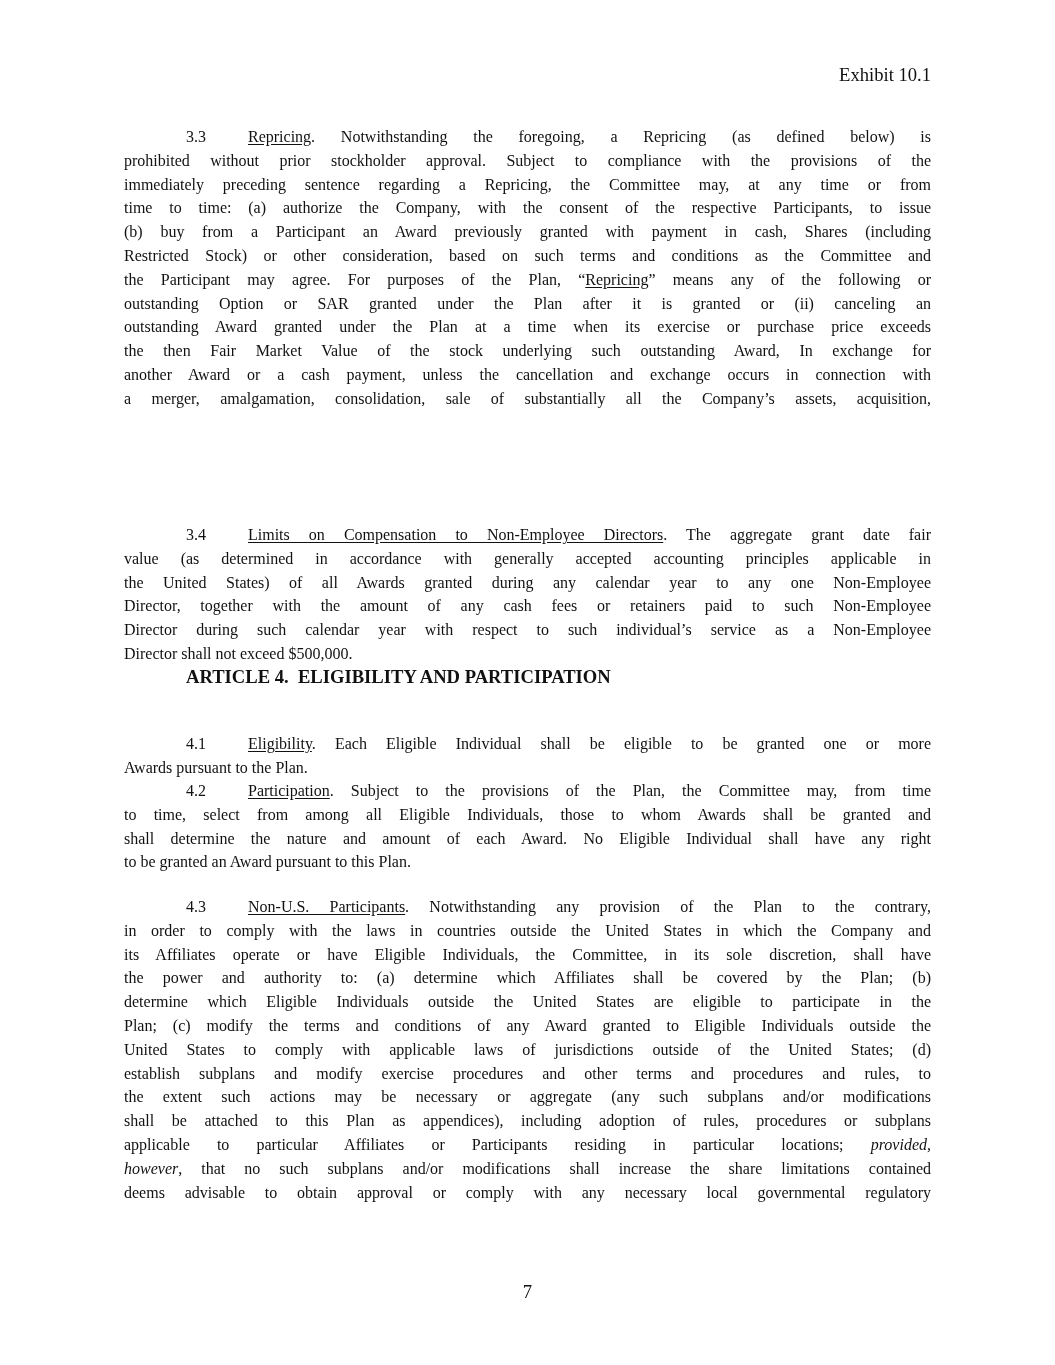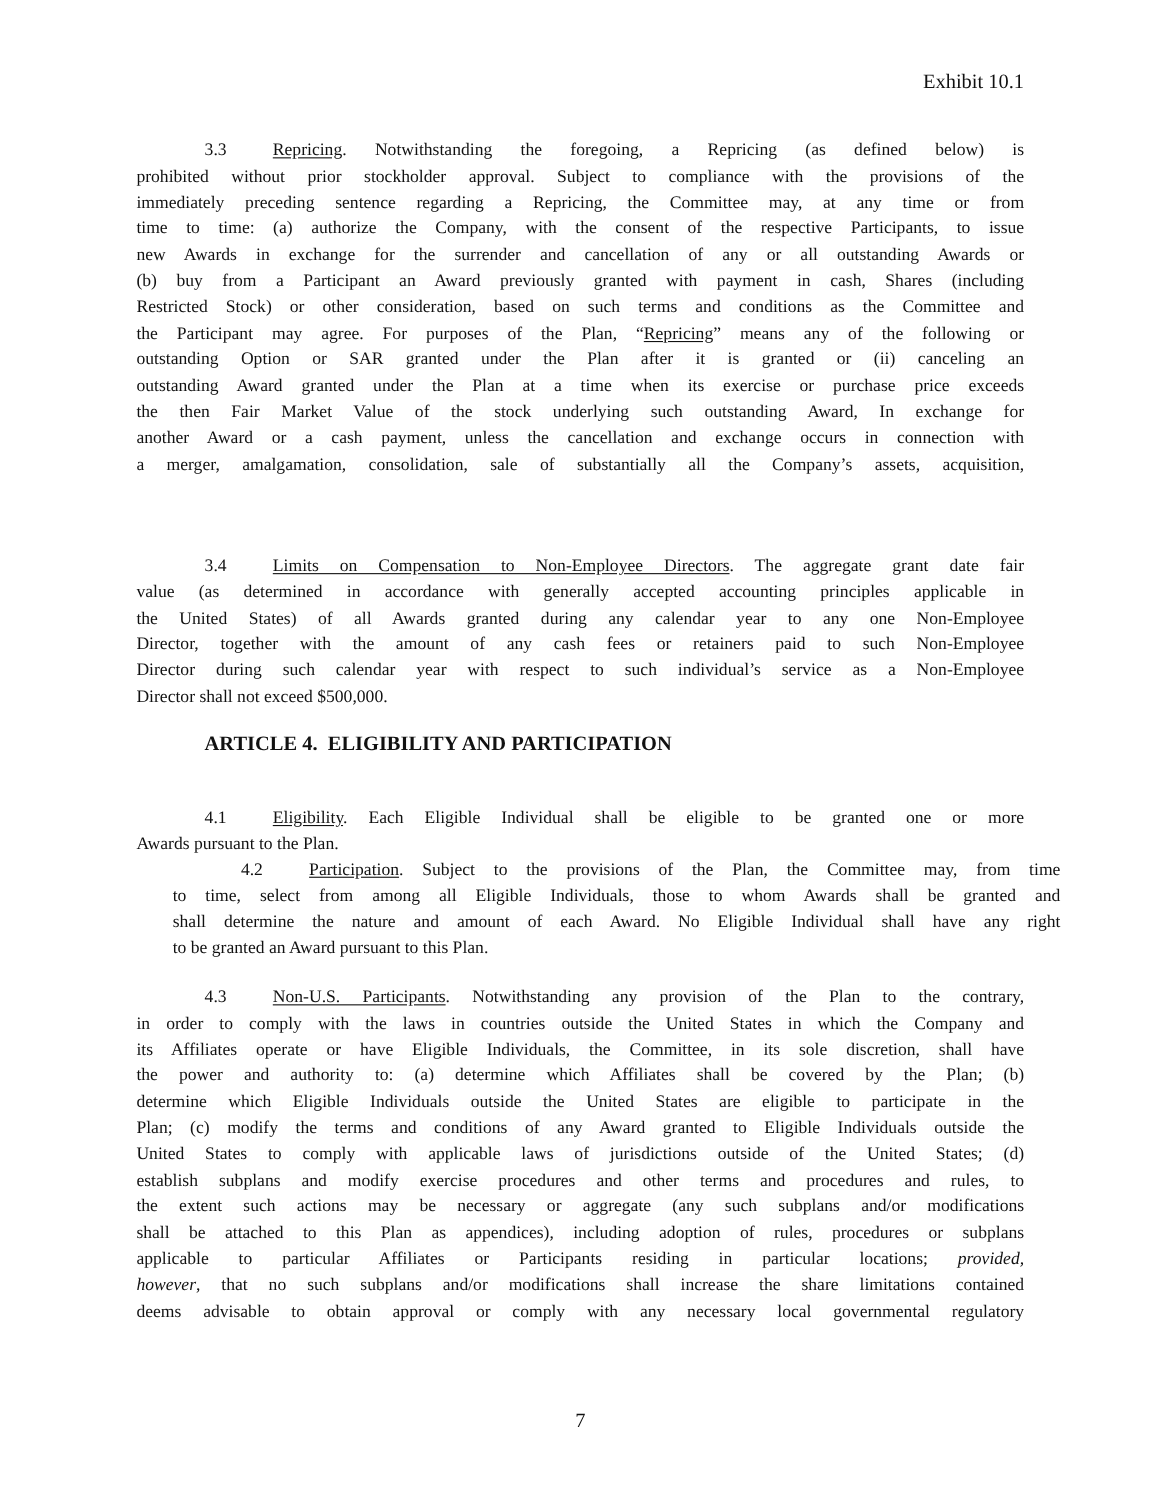--- a/index.html
+++ b/index.html
@@ -75,48 +75,47 @@
 
 <div class="page">
 
   <div class="exhibit">Exhibit 10.1</div>
 
   <div class="block" style="top:125px;">
     <span class="line"><span class="num">3.3</span><span class="u">Repricing</span><span>. Notwithstanding the foregoing, a Repricing (as defined below) is</span></span>
     <span class="line">prohibited without prior stockholder approval.  Subject to compliance with the provisions of the</span>
     <span class="line">immediately preceding sentence regarding a Repricing, the Committee may, at any time or from</span>
     <span class="line">time to time:  (a) authorize the Company, with the consent of the respective Participants, to issue</span>
-    <span class="line">new Awards in exchange for the surrender and cancellation of any or all outstanding Awards or</span>
     <span class="line">(b) buy from a Participant an Award previously granted with payment in cash, Shares (including</span>
     <span class="line">Restricted Stock) or other consideration, based on such terms and conditions as the Committee and</span>
     <span class="line"><span>the Participant may agree.  For purposes of the Plan, “</span><span class="u">Repricing</span><span>” means any of the following or</span></span>
     <span class="line">outstanding Option or SAR granted under the Plan after it is granted or (ii) canceling an</span>
     <span class="line">outstanding Award granted under the Plan at a time when its exercise or purchase price exceeds</span>
     <span class="line">the then Fair Market Value of the stock underlying such outstanding Award, In exchange for</span>
     <span class="line">another Award or a cash payment, unless the cancellation and exchange occurs in connection with</span>
     <span class="line">a merger, amalgamation, consolidation, sale of substantially all the Company’s assets, acquisition,</span>
   </div>
 
-  <div class="block" style="top:503px;">
+  <div class="block" style="top:523px;">
     <span class="line"><span class="num">3.4</span><span class="u">Limits on Compensation to Non-Employee Directors</span><span>. The aggregate grant date fair</span></span>
     <span class="line">value (as determined in accordance with generally accepted accounting principles applicable in</span>
     <span class="line">the United States) of  all Awards granted during any calendar year to any one Non-Employee</span>
     <span class="line">Director, together with the amount of any cash fees or retainers paid to such Non-Employee</span>
     <span class="line">Director during such calendar year with respect to such individual’s service as a Non-Employee</span>
     <span class="line last">Director shall not exceed $500,000.</span>
   </div>
 
   <div class="heading">ARTICLE 4.  ELIGIBILITY AND PARTICIPATION</div>
 
   <div class="block" style="top:732px;">
     <span class="line"><span class="num">4.1</span><span class="u">Eligibility</span><span>.  Each Eligible Individual shall be eligible to be granted one or more</span></span>
     <span class="line last">Awards pursuant to the Plan.</span>
   </div>
 
-  <div class="block" style="top:779px;margin-left:33px;">
+  <div class="block" style="top:779px;">
     <span class="line"><span class="num">4.2</span><span class="u">Participation</span><span>.  Subject to the provisions of the Plan, the Committee may, from time</span></span>
     <span class="line">to time, select from among all Eligible Individuals, those to whom Awards shall be granted and</span>
     <span class="line">shall determine the nature and amount of each Award.  No Eligible Individual shall have any right</span>
     <span class="line last">to be granted an Award pursuant to this Plan.</span>
   </div>
 
   <div class="block" style="top:895px;">
     <span class="line"><span class="num">4.3</span><span class="u">Non-U.S. Participants</span><span>.  Notwithstanding any provision of the Plan to the contrary,</span></span>
     <span class="line">in order to comply with the laws in countries outside the United States in which the Company and</span>
     <span class="line">its Affiliates operate or have Eligible Individuals, the Committee, in its sole discretion, shall have</span>

